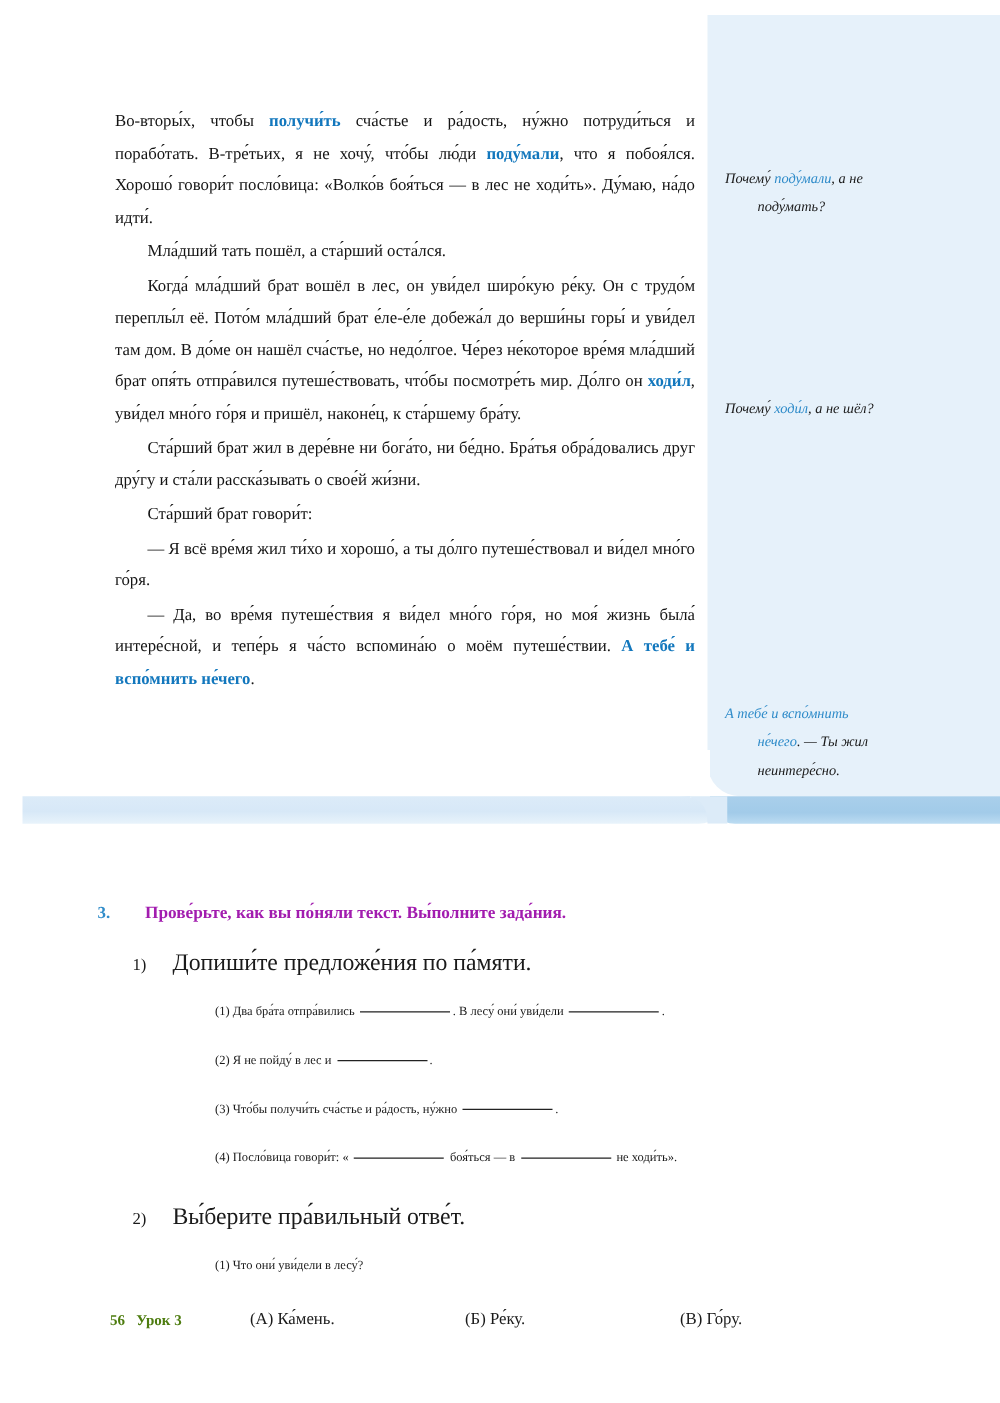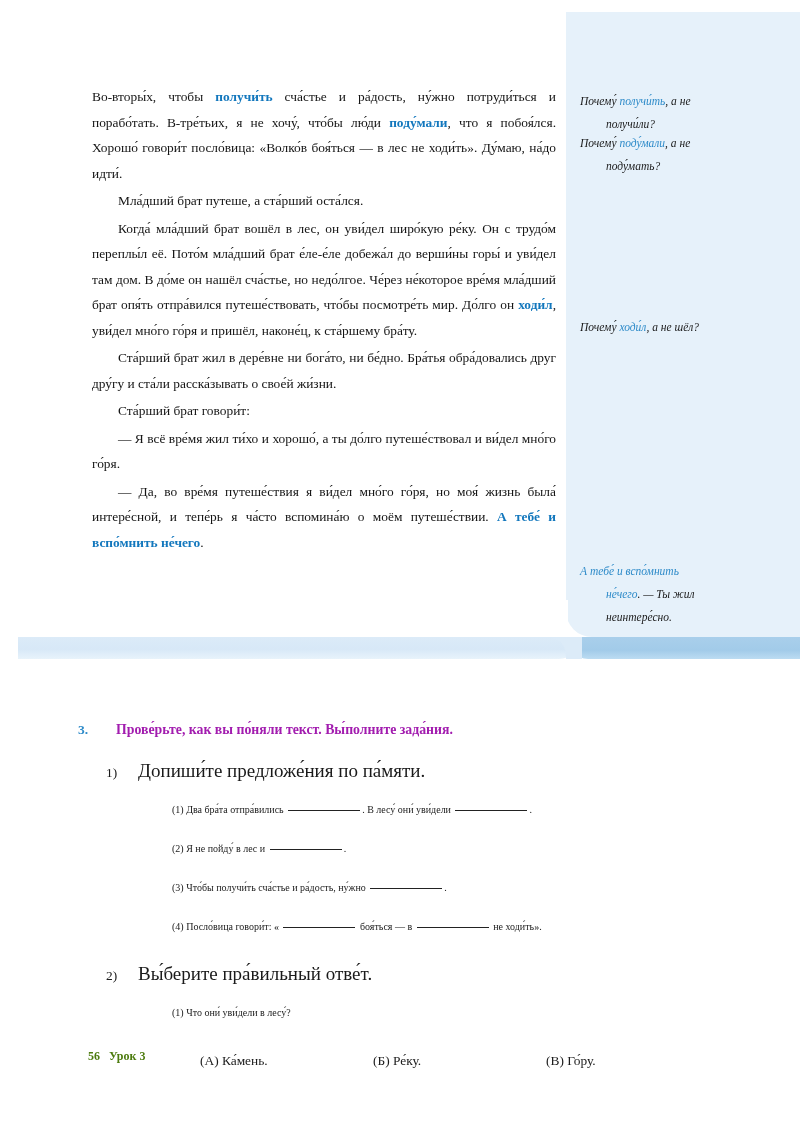--- a/index.html
+++ b/index.html
@@ -170,22 +170,21 @@
     display: inline-block;
     width: 72px;
     border-bottom: 1px solid #222;
     vertical-align: 2px;
     margin: 0 2px;
   }
   #answer-row {
     display: flex;
     padding-left: 122px;
     font-size: 13.4px;
-    margin-top: 30px;
-    justify-content: space-between;
+    margin-top: 24px;
   }
   #answer-row .opt {
     width: 172px;
   }
 
   
   #page-footer {
     position: absolute;
     left: 88px;
     top: 1049px;
@@ -205,45 +204,41 @@
 
 <div id="divider-band"></div>
 <div id="divider-band-right"></div>
 <div id="divider-notch"></div>
 <svg id="divider-curve" viewBox="0 0 44 44" xmlns="http://www.w3.org/2000/svg">
   <path d="M0 22 C 14 22, 28 22, 28 44 L 44 44 L 44 22 Z" fill="#dcebf8"></path>
 </svg>
 
 <div id="sidebar-notes">
 
-  <div class="margin-note" id="note-1">
-    <span>Почему́ </span><span class="hl">получи́ть</span><span>, а не</span>
-    <span class="ind">получи́ли?</span>
-  </div>
 
   <div class="margin-note" id="note-2">
     <span>Почему́ </span><span class="hl">поду́мали</span><span>, а не</span>
     <span class="ind">поду́мать?</span>
   </div>
 
   <div class="margin-note" id="note-3">
     <span>Почему́ </span><span class="hl">ходи́л</span><span>, а не шёл?</span>
   </div>
 
   <div class="margin-note" id="note-4">
     <span class="hl">А тебе́ и вспо́мнить</span>
     <span class="ind"><span class="hl">не́чего</span><span>. — Ты жил</span></span>
     <span class="ind">неинтере́сно.</span>
   </div>
 
 </div>
 
 <div id="story-text">
     <p><span>Во-вторы́х, чтобы </span><span class="kw">получи́ть</span><span> сча́стье и ра́дость, ну́жно потруди́ться и порабо́тать. В-тре́тьих, я не хочу́, что́бы лю́ди </span><span class="kw">поду́мали</span><span>, что я побоя́лся. Хорошо́ говори́т посло́вица: «Волко́в боя́ться — в лес не ходи́ть». Ду́маю, на́до идти́.</span></p>
-    <p class="indent"><span>Мла́дший брат путеше, а ста́рший оста́лся.</span></p>
+    <p class="indent"><span>Мла́дший тать пошёл, а ста́рший оста́лся.</span></p>
     <p class="indent"><span>Когда́ мла́дший брат вошёл в лес, он уви́дел широ́кую ре́ку. Он с трудо́м переплы́л её. Пото́м мла́дший брат е́ле-е́ле добежа́л до верши́ны горы́ и уви́дел там дом. В до́ме он нашёл сча́стье, но недо́лгое. Че́рез не́которое вре́мя мла́дший брат опя́ть отпра́вился путеше́ствовать, что́бы посмотре́ть мир. До́лго он </span><span class="kw">ходи́л</span><span>, уви́дел мно́го го́ря и пришёл, наконе́ц, к ста́ршему бра́ту.</span></p>
     <p class="indent"><span>Ста́рший брат жил в дере́вне ни бога́то, ни бе́дно. Бра́тья обра́довались друг дру́гу и ста́ли расска́зывать о свое́й жи́зни.</span></p>
     <p class="indent"><span>Ста́рший брат говори́т:</span></p>
     <p class="indent"><span>— Я всё вре́мя жил ти́хо и хорошо́, а ты до́лго путеше́ствовал и ви́дел мно́го го́ря.</span></p>
     <p class="indent"><span>— Да, во вре́мя путеше́ствия я ви́дел мно́го го́ря, но моя́ жизнь была́ интере́сной, и тепе́рь я ча́сто вспомина́ю о моём путеше́ствии. </span><span class="kw">А тебе́ и вспо́мнить не́чего</span><span>.</span></p>
   </div>
 
 <div id="exercises">
 
   <div class="task-head">

